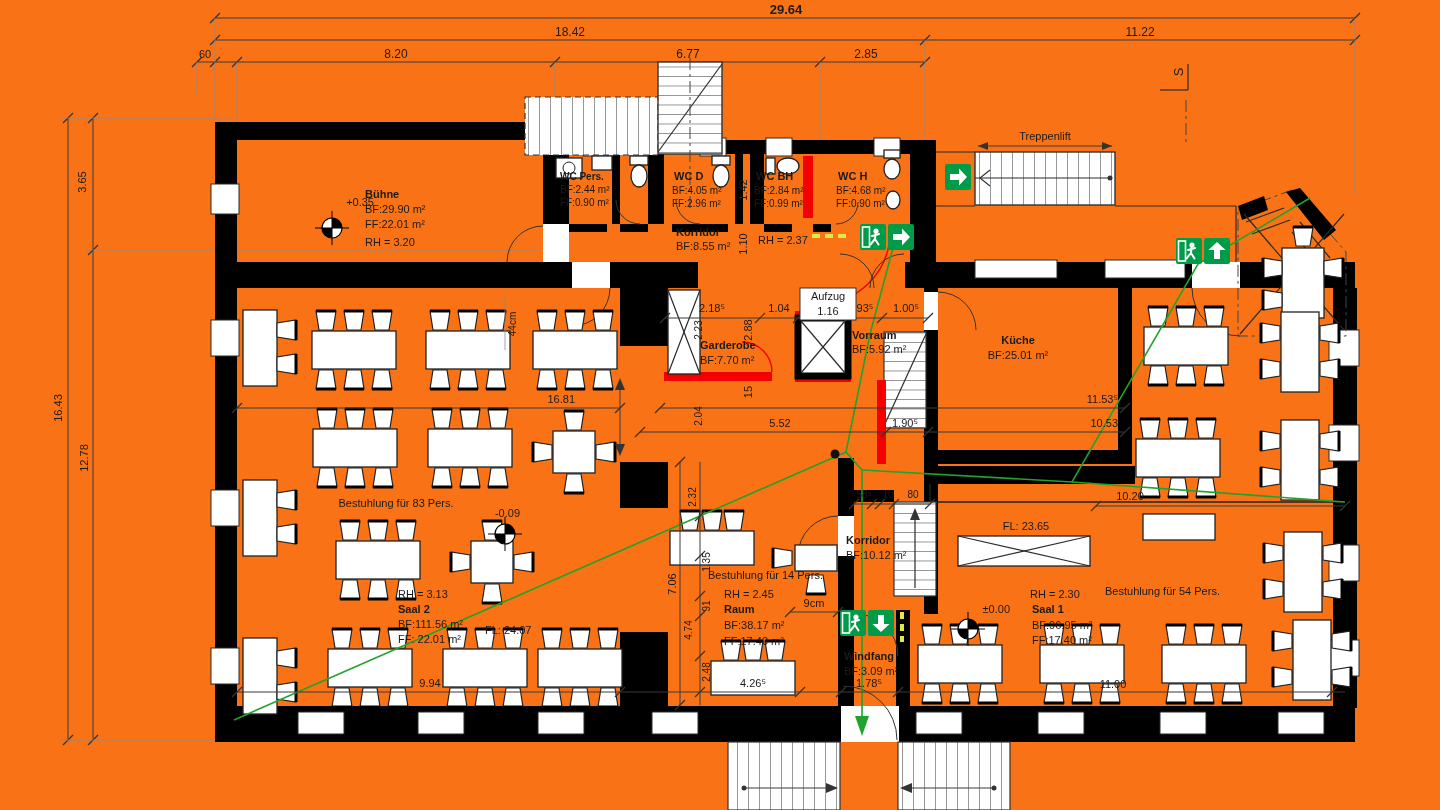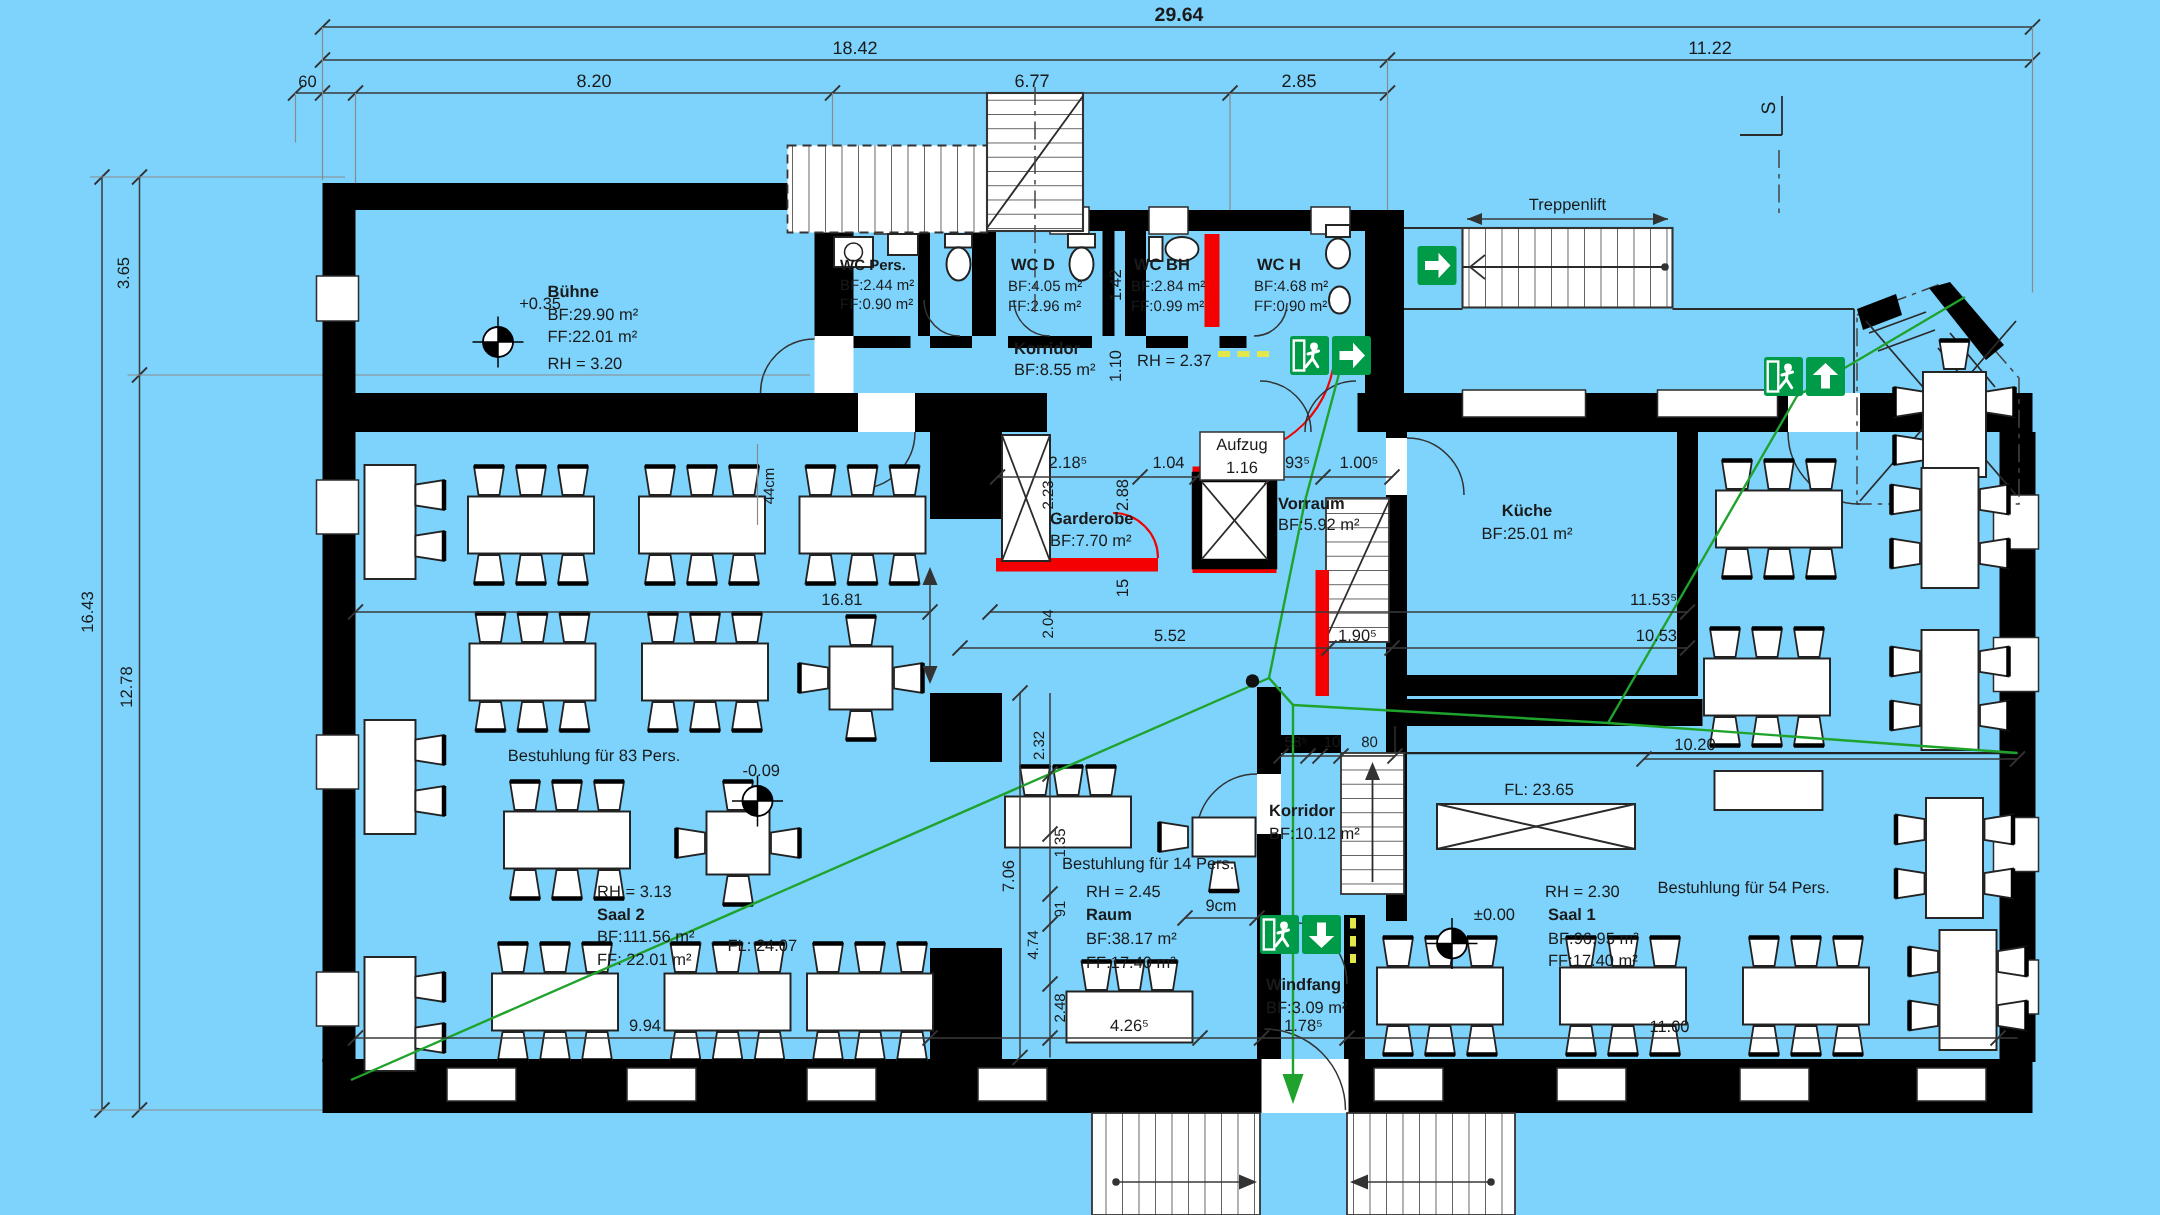--- a/index.html
+++ b/index.html
@@ -1,16 +1,16 @@
 <!DOCTYPE html>
 <html><head>
 <meta charset="utf-8">
 <style>
   html,body{margin:0;padding:0;background:#fff;}
-  #stage{position:relative;width:1440px;height:810px;background:#7dd3fc;overflow:hidden;}
+  #stage{position:relative;width:1440px;height:810px;background:#f97316;overflow:hidden;}
   svg{position:absolute;left:0;top:0;}
   text{font-family:"Liberation Sans",sans-serif;font-size:11px;fill:#1a1a1a;}
   .b{font-weight:bold;}
   .m{text-anchor:middle;}
   .e{text-anchor:end;}
   .dim{stroke:#3a3a3a;stroke-width:1;}
   .ext{stroke:#8a8a8a;stroke-width:0.8;}
   .thin{stroke:#2b2b2b;stroke-width:1.2;fill:none;}
   .wall{fill:#000;}
   .win{fill:#fff;stroke:#2b2b2b;stroke-width:1;}

